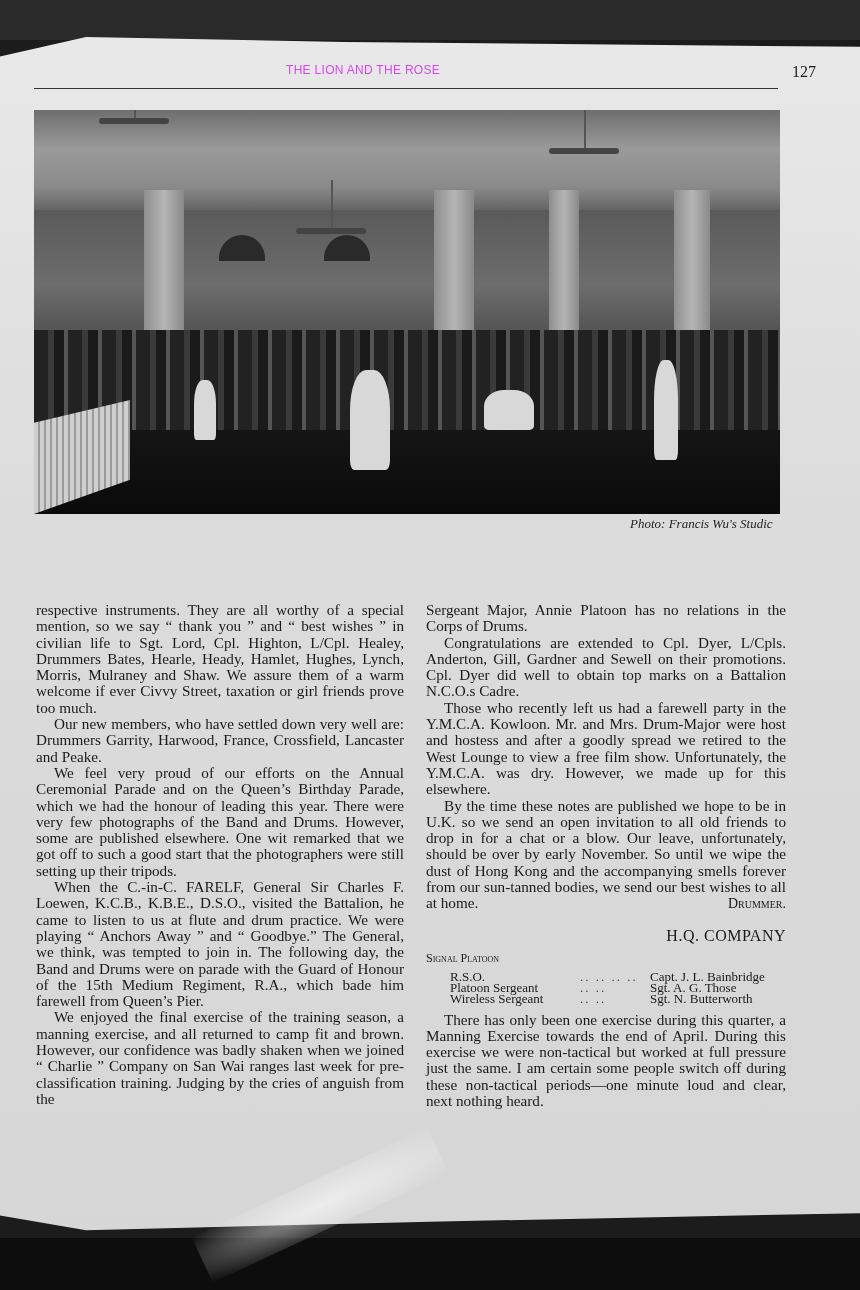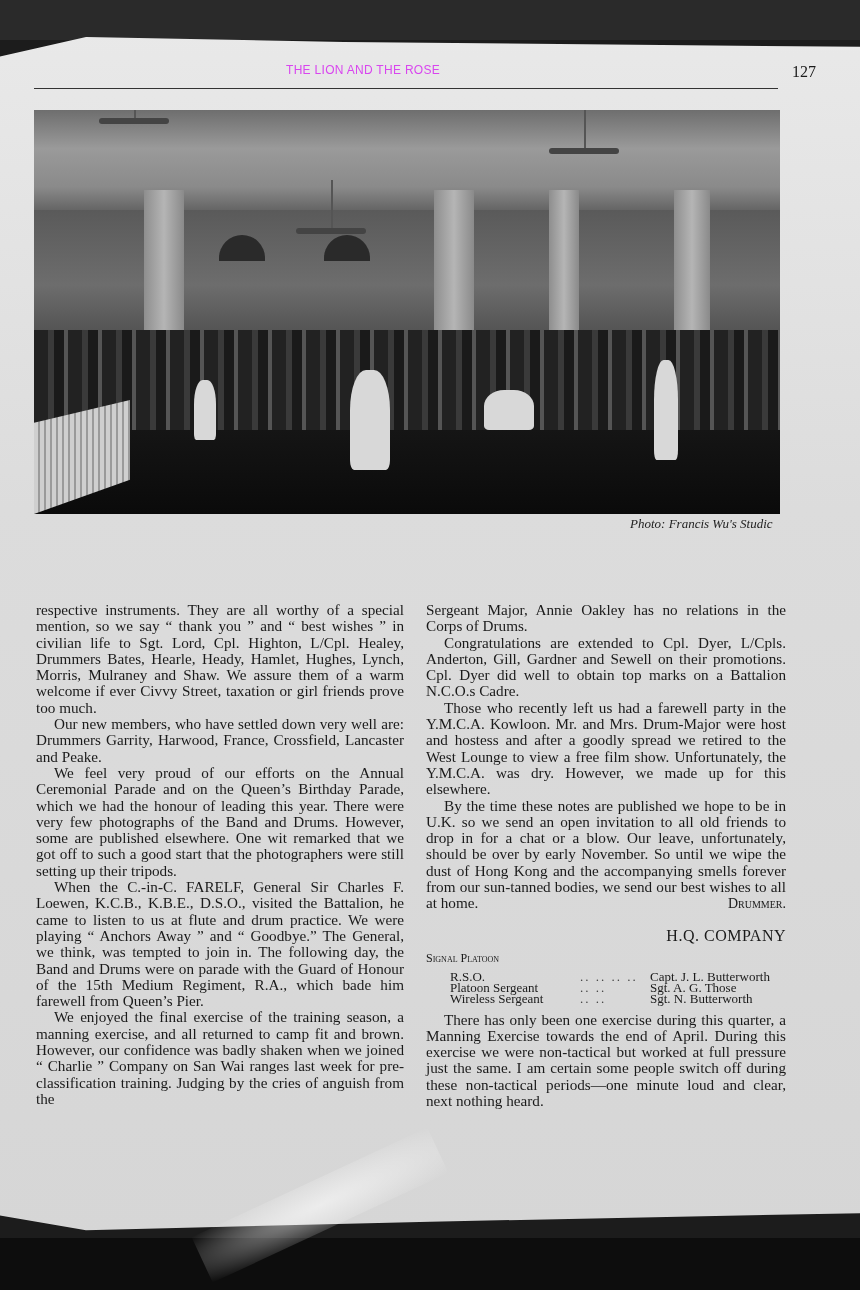--- a/index.html
+++ b/index.html
@@ -156,33 +156,33 @@
 
 <div class="col col-left">
   <p class="noindent">respective instruments.  They are all worthy of a special mention, so we say “ thank you ” and “ best wishes ” in civilian life to Sgt. Lord, Cpl. Highton, L/Cpl. Healey, Drummers Bates, Hearle, Heady, Hamlet, Hughes, Lynch, Morris, Mulraney and Shaw.  We assure them of a warm welcome if ever Civvy Street, taxation or girl friends prove too much.</p>
   <p>Our new members, who have settled down very well are: Drummers Garrity, Harwood, France, Crossfield, Lancaster and Peake.</p>
   <p>We feel very proud of our efforts on the Annual Ceremonial Parade and on the Queen’s Birthday Parade, which we had the honour of leading this year.  There were very few photographs of the Band and Drums.  However, some are published elsewhere.  One wit remarked that we got off to such a good start that the photographers were still setting up their tripods.</p>
   <p>When the C.-in-C. FARELF, General Sir Charles F. Loewen, K.C.B., K.B.E., D.S.O., visited the Battalion, he came to listen to us at flute and drum practice.  We were playing “ Anchors Away ” and “ Goodbye.”  The General, we think, was tempted to join in.  The following day, the Band and Drums were on parade with the Guard of Honour of the 15th Medium Regiment, R.A., which bade him farewell from Queen’s Pier.</p>
   <p>We enjoyed the final exercise of the training season, a manning exercise, and all returned to camp fit and brown.  However, our confidence was badly shaken when we joined “ Charlie ” Company on San Wai ranges last week for pre-classification training.  Judging by the cries of anguish from the</p>
 </div>
 
 <div class="col col-right">
-  <p class="noindent">Sergeant Major, Annie Oakley has no relations in the Corps of Drums.</p>
+  <p class="noindent">Sergeant Major, Annie Platoon has no relations in the Corps of Drums.</p>
   <p>Congratulations are extended to Cpl. Dyer, L/Cpls. Anderton, Gill, Gardner and Sewell on their promotions.  Cpl. Dyer did well to obtain top marks on a Battalion N.C.O.s Cadre.</p>
   <p>Those who recently left us had a farewell party in the Y.M.C.A. Kowloon.  Mr. and Mrs. Drum-Major were host and hostess and after a goodly spread we retired to the West Lounge to view a free film show.  Unfortunately, the Y.M.C.A. was dry.  However, we made up for this elsewhere.</p>
   <p>By the time these notes are published we hope to be in U.K. so we send an open invitation to all old friends to drop in for a chat or a blow.  Our leave, unfortunately, should be over by early November.  So until we wipe the dust of Hong Kong and the accompanying smells forever from our sun-tanned bodies, we send our best wishes to all at home.</p>
   <div class="signature">Drummer.</div>
   <div class="section-title">H.Q. COMPANY</div>
   <div class="subsection-title">Signal Platoon</div>
   <table class="staff-table">
     <tbody>
         <tr>
       <td class="role">R.S.O.</td>
       <td class="dots">.. .. .. ..</td>
-      <td>Capt. J. L. Butterworth</td>
+      <td>Capt. J. L. Bainbridge</td>
     </tr>
     <tr>
       <td class="role">Platoon Sergeant</td>
       <td class="dots">.. ..</td>
       <td>Sgt. A. G. Those</td>
     </tr>
     <tr>
       <td class="role">Wireless Sergeant</td>
       <td class="dots">.. ..</td>
       <td>Sgt. N. Butterworth</td>

